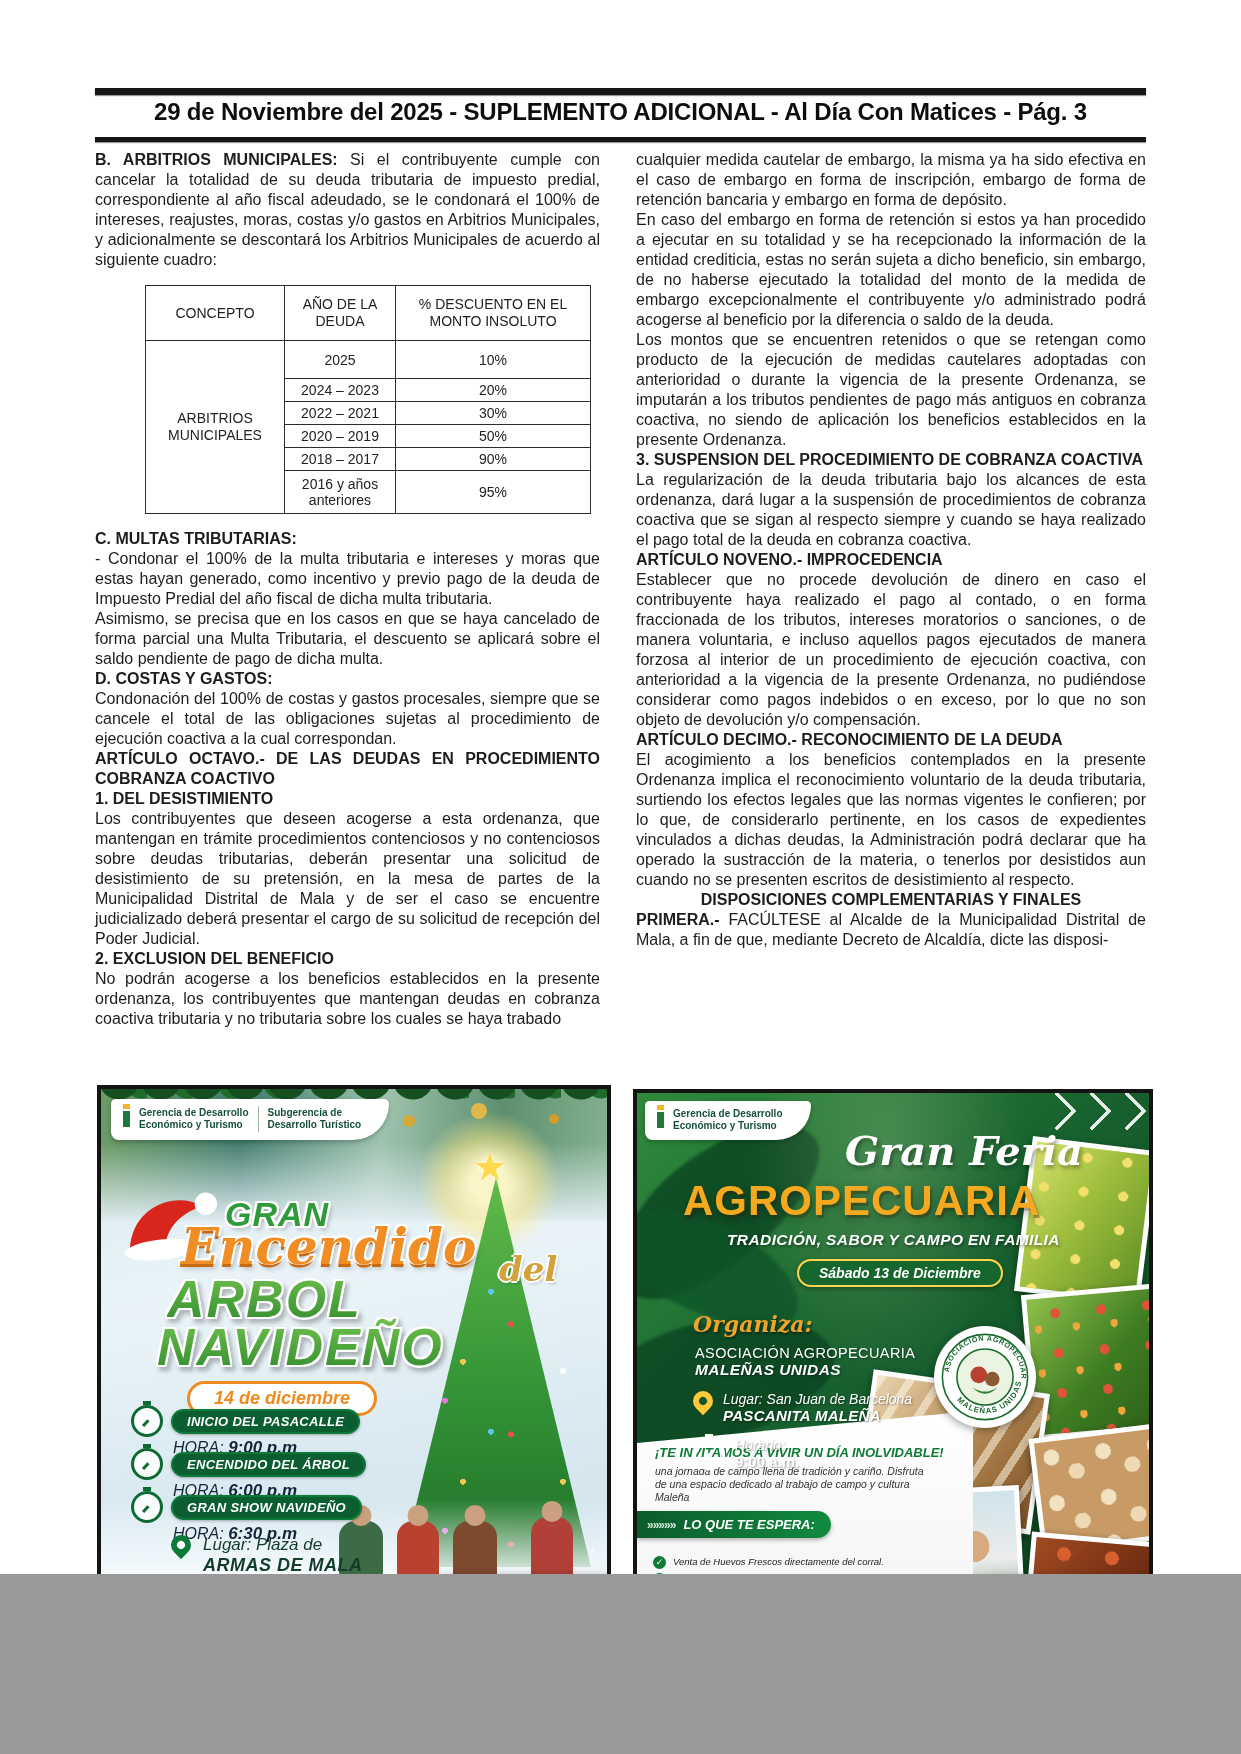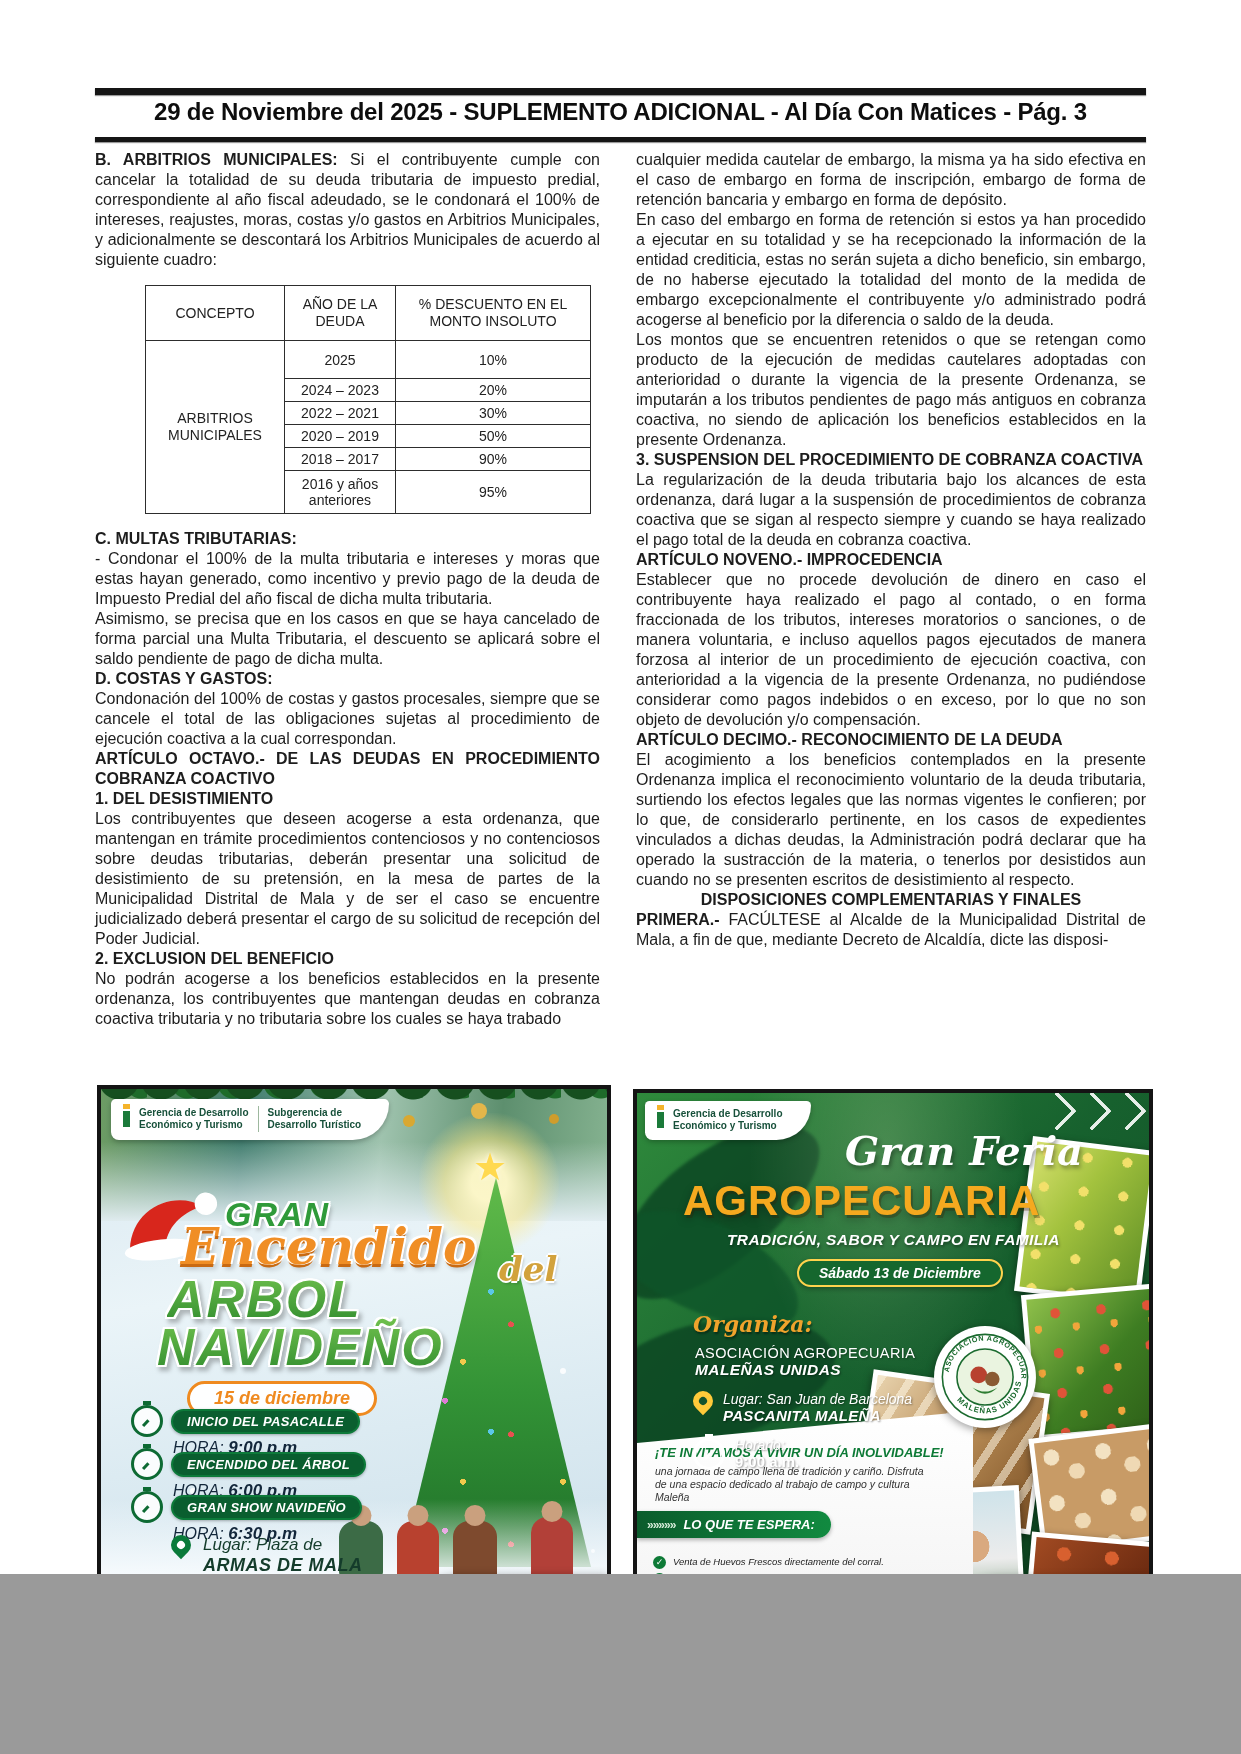--- a/index.html
+++ b/index.html
@@ -302,21 +302,21 @@
       <path d="M14 62 C 20 18, 68 4, 96 24 C 78 28, 58 38, 52 62 Z" fill="#d8261c"></path>
       <ellipse cx="48" cy="66" rx="40" ry="11" fill="#fff"></ellipse>
       <circle cx="100" cy="22" r="12" fill="#fff"></circle>
     </svg>
 
     <div class="abs t-gran">GRAN</div>
     <div class="abs t-enc">Encendido</div>
     <div class="abs t-del">del</div>
     <div class="abs t-big t-arbol">ARBOL</div>
     <div class="abs t-big t-nav2">NAVIDEÑO</div>
-    <div class="abs date-pill">15 de diciembre</div>
+    <div class="abs date-pill">14 de diciembre</div>
 
     <div class="sch-item" style="top:316px;">
       <div class="sch-row">
         <span class="watch"></span>
         <span class="sch-pill">INICIO DEL PASACALLE</span>
       </div>
       <div class="sch-time"><span>HORA:</span> <b>9:00 p.m</b></div>
     </div>
     <div class="sch-item" style="top:359px;">
       <div class="sch-row">

